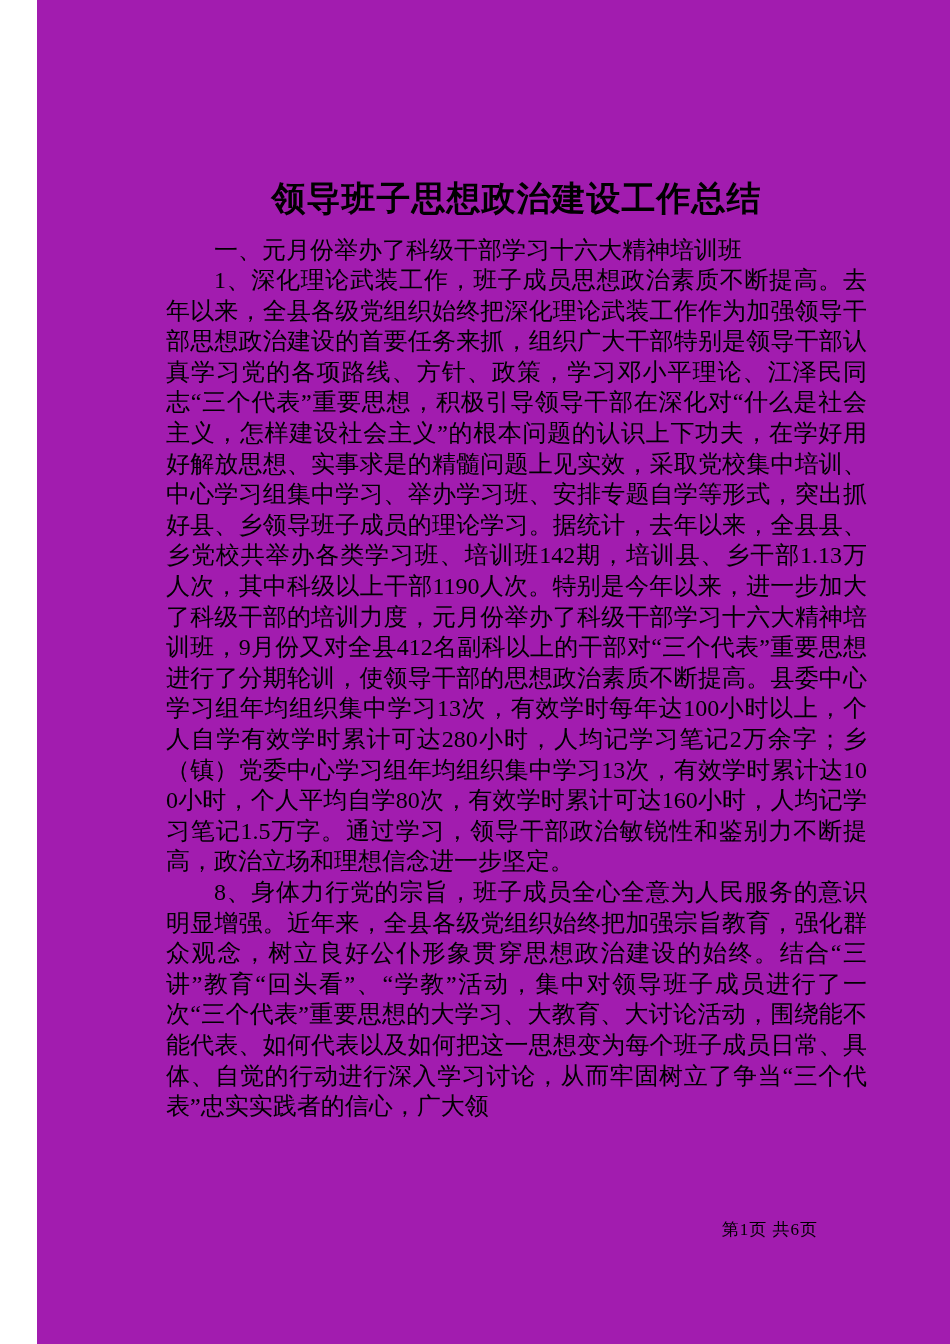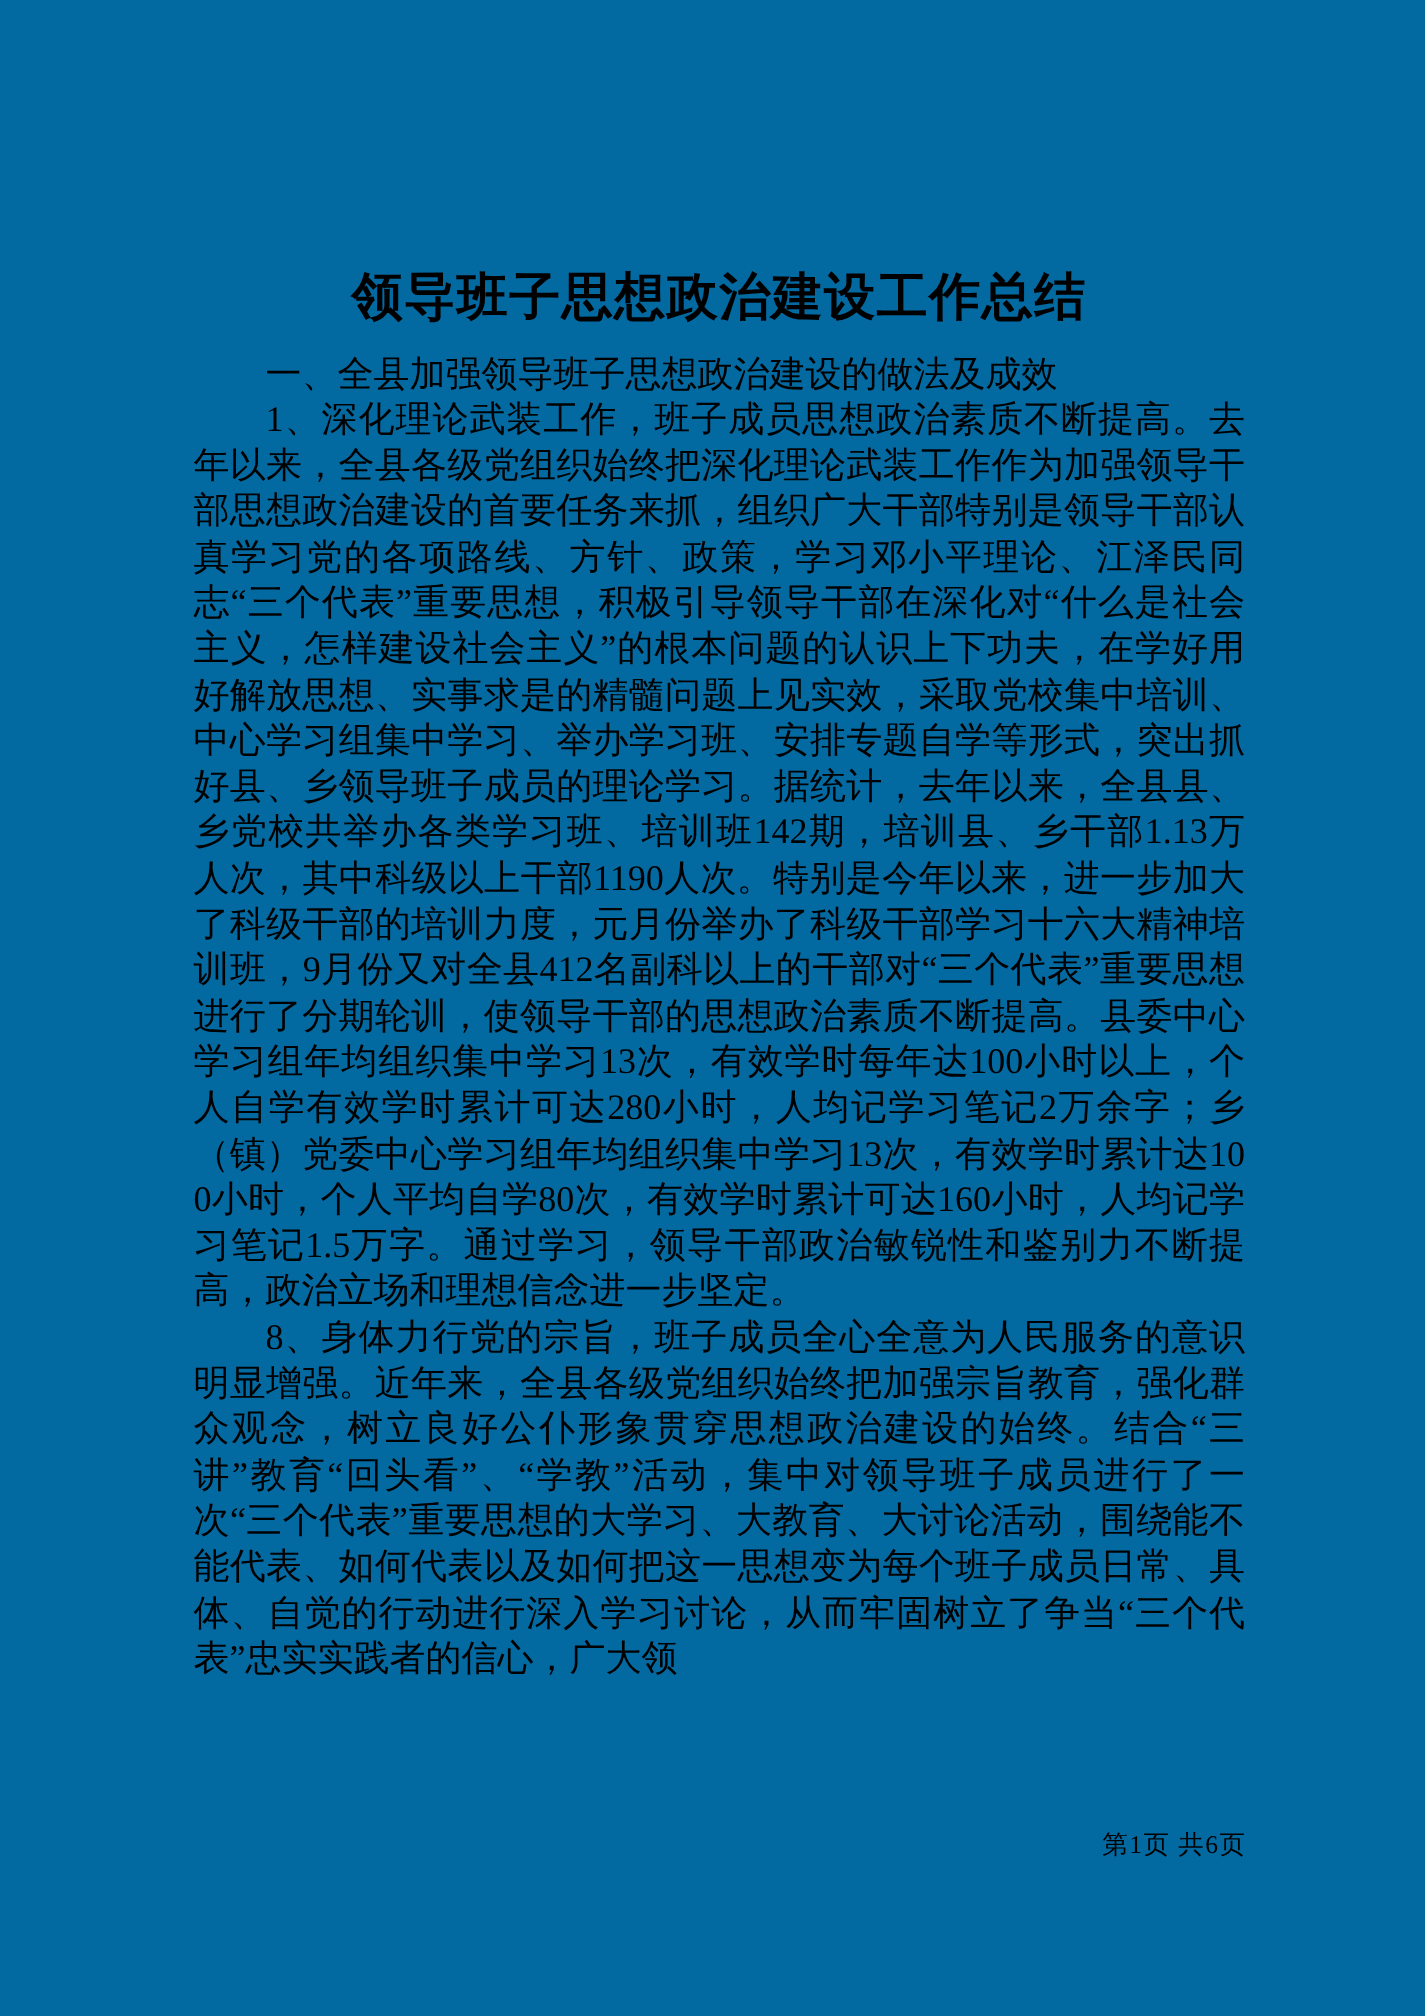--- a/index.html
+++ b/index.html
@@ -9,21 +9,22 @@
     height: 1344px;
     background: #ffffff;
     color: #000000;
     font-family: "Liberation Serif", "DejaVu Serif", serif;
     overflow: hidden;
     position: relative;
   }
   .doc-page {
     position: absolute;
     inset: 0;
-    background: #0369a1;
+    background: #a21caf;
+    margin-left: 37px;
   }
   .doc-content {
     position: absolute;
     left: 129px;
     top: 178px;
     width: 701px;
   }
   .doc-title {
     margin: 0 0 14px 0;
     font-size: 34px;
@@ -38,30 +39,30 @@
     font-size: 24px;
     line-height: 30.6px;
     text-align: justify;
     text-indent: 2em;
     word-break: break-all;
     letter-spacing: 0px;
   }
   .doc-footer {
     position: absolute;
     top: 1218px;
-    right: 119px;
+    right: 132px;
     font-size: 17px;
     letter-spacing: 1px;
     color: #000000;
   }
 </style>
 </head>
 <body>
 
 <div class="doc-page">
   <div class="doc-content">
     <h1 class="doc-title">领导班子思想政治建设工作总结</h1>
-    <p class="doc-paragraph">一、全县加强领导班子思想政治建设的做法及成效</p>
+    <p class="doc-paragraph">一、元月份举办了科级干部学习十六大精神培训班</p>
     <p class="doc-paragraph">1、深化理论武装工作，班子成员思想政治素质不断提高。去年以来，全县各级党组织始终把深化理论武装工作作为加强领导干部思想政治建设的首要任务来抓，组织广大干部特别是领导干部认真学习党的各项路线、方针、政策，学习邓小平理论、江泽民同志“三个代表”重要思想，积极引导领导干部在深化对“什么是社会主义，怎样建设社会主义”的根本问题的认识上下功夫，在学好用好解放思想、实事求是的精髓问题上见实效，采取党校集中培训、中心学习组集中学习、举办学习班、安排专题自学等形式，突出抓好县、乡领导班子成员的理论学习。据统计，去年以来，全县县、乡党校共举办各类学习班、培训班142期，培训县、乡干部1.13万人次，其中科级以上干部1190人次。特别是今年以来，进一步加大了科级干部的培训力度，元月份举办了科级干部学习十六大精神培训班，9月份又对全县412名副科以上的干部对“三个代表”重要思想进行了分期轮训，使领导干部的思想政治素质不断提高。县委中心学习组年均组织集中学习13次，有效学时每年达100小时以上，个人自学有效学时累计可达280小时，人均记学习笔记2万余字；乡（镇）党委中心学习组年均组织集中学习13次，有效学时累计达100小时，个人平均自学80次，有效学时累计可达160小时，人均记学习笔记1.5万字。通过学习，领导干部政治敏锐性和鉴别力不断提高，政治立场和理想信念进一步坚定。</p>
     <p class="doc-paragraph">8、身体力行党的宗旨，班子成员全心全意为人民服务的意识明显增强。近年来，全县各级党组织始终把加强宗旨教育，强化群众观念，树立良好公仆形象贯穿思想政治建设的始终。结合“三讲”教育“回头看”、“学教”活动，集中对领导班子成员进行了一次“三个代表”重要思想的大学习、大教育、大讨论活动，围绕能不能代表、如何代表以及如何把这一思想变为每个班子成员日常、具体、自觉的行动进行深入学习讨论，从而牢固树立了争当“三个代表”忠实实践者的信心，广大领</p>
   </div>
   <div class="doc-footer">第1页 共6页</div>
 </div>
 
 </body></html>

